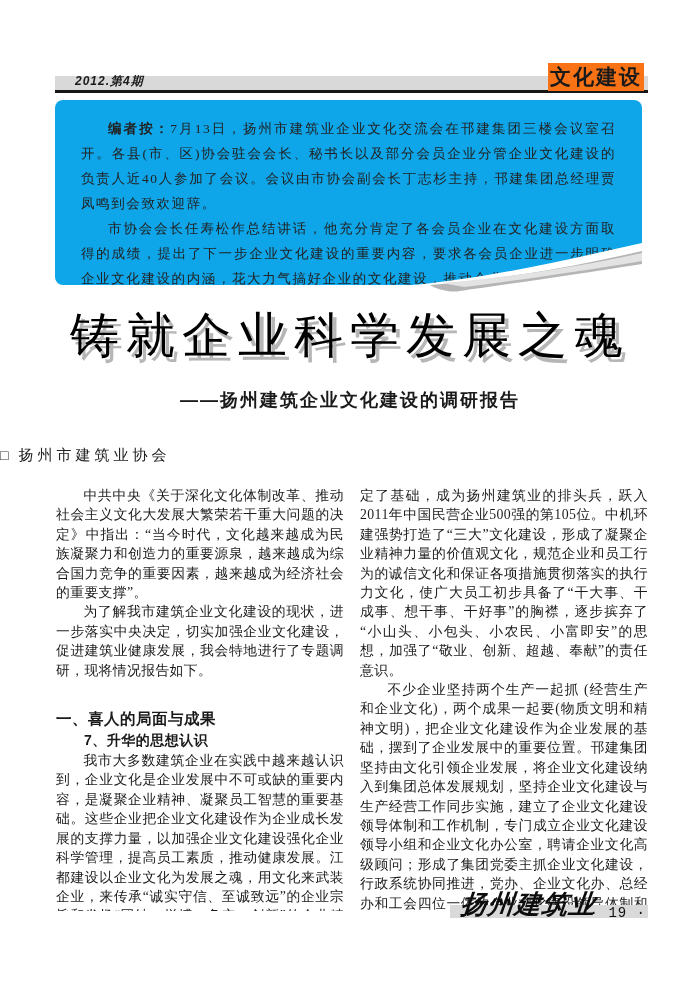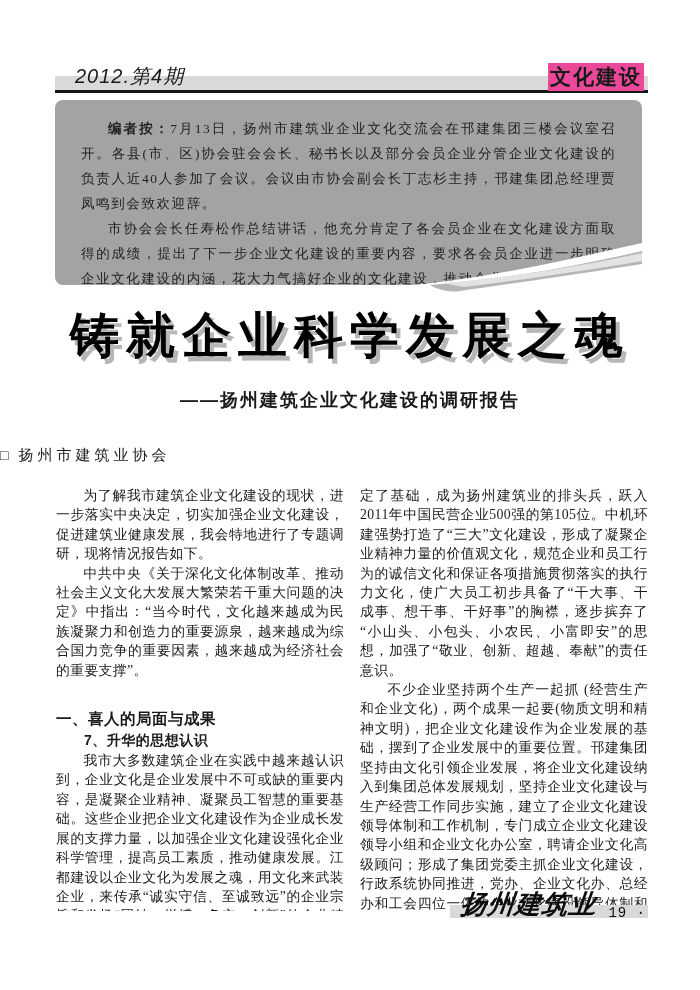--- a/index.html
+++ b/index.html
@@ -6,44 +6,44 @@
   .page{
     position:relative;width:700px;height:990px;margin:0 auto;
     background:#ffffff;overflow:hidden;color:#1a1a1a;
     font-family:"Liberation Serif","DejaVu Serif",serif;
   }
   
   .header{position:absolute;top:58px;left:55px;right:52px;height:32px;}
   .header-strip{position:absolute;left:0;right:0;bottom:0;height:14px;background:#d9d9d9;}
   .header-rule{position:absolute;left:0;right:0;bottom:-3px;height:3px;background:#161616;}
   .issue{
-    position:absolute;left:20px;bottom:0;font-size:20px;font-weight:normal;font-style:italic;
+    position:absolute;left:20px;bottom:0;font-size:12px;font-weight:bold;font-style:italic;
     font-family:"Liberation Sans","DejaVu Sans",sans-serif;letter-spacing:1px;
   }
   .section{
     position:absolute;right:4px;bottom:-1px;font-size:21px;font-weight:600;
-    font-family:"Liberation Sans","DejaVu Sans",sans-serif;letter-spacing:2px;background:#ec4899;padding:0 2px;
+    font-family:"Liberation Sans","DejaVu Sans",sans-serif;letter-spacing:2px;background:#f97316;padding:0 2px;
   }
   
   .note{
     position:absolute;top:100px;left:55px;width:587px;height:185px;
-    background:#a3a3a3;border-radius:8px 8px 0 8px;
+    background:#0ea5e9;border-radius:8px 8px 0 8px;
     padding:16px 26px 0 26px;box-sizing:border-box;
   }
   .note p{
     margin:0;font-size:13.5px;line-height:25px;letter-spacing:1.6px;
     text-align:justify;text-indent:2em;color:#222;
   }
   .note b{letter-spacing:1.6px;}
   .curl{position:absolute;right:0;bottom:-14px;width:230px;height:56px;pointer-events:none;}
   
   .title{
     position:absolute;top:303px;left:0;width:100%;text-align:center;
     font-family:"DejaVu Sans","Liberation Sans",sans-serif;
-    font-size:49px;font-weight:700;letter-spacing:7px;color:#000;
+    font-size:49px;font-weight:400;letter-spacing:7px;color:#000;
     text-shadow:4px 5px 0 #b6b6b6;
   }
   .subtitle{
     position:absolute;top:388px;left:0;width:100%;text-align:center;
     font-family:"Liberation Sans","DejaVu Sans",sans-serif;
     font-size:18px;font-weight:bold;letter-spacing:2px;
   }
   .author{
     position:absolute;top:446px;left:0;width:100%;
     font-size:15px;letter-spacing:4px;color:#222;
@@ -103,22 +103,22 @@
   </div>
 
   <div class="title">铸就企业科学发展之魂</div>
   <div class="subtitle">——扬州建筑企业文化建设的调研报告</div>
   <div class="author">
     <span class="marker">□</span><span>扬州市建筑业协会</span>
   </div>
 
   <div class="columns">
     <div class="col">
+      <p>中共中央《关于深化文化体制改革、推动社会主义文化大发展大繁荣若干重大问题的决定》中指出：“当今时代，文化越来越成为民族凝聚力和创造力的重要源泉，越来越成为综合国力竞争的重要因素，越来越成为经济社会的重要支撑”。</p>
       <p>为了解我市建筑企业文化建设的现状，进一步落实中央决定，切实加强企业文化建设，促进建筑业健康发展，我会特地进行了专题调研，现将情况报告如下。</p>
-      <p>中共中央《关于深化文化体制改革、推动社会主义文化大发展大繁荣若干重大问题的决定》中指出：“当今时代，文化越来越成为民族凝聚力和创造力的重要源泉，越来越成为综合国力竞争的重要因素，越来越成为经济社会的重要支撑”。</p>
       <p class="h1">一、喜人的局面与成果</p>
       <p class="h2">7、升华的思想认识</p>
       <p>我市大多数建筑企业在实践中越来越认识到，企业文化是企业发展中不可或缺的重要内容，是凝聚企业精神、凝聚员工智慧的重要基础。这些企业把企业文化建设作为企业成长发展的支撑力量，以加强企业文化建设强化企业科学管理，提高员工素质，推动健康发展。江都建设以企业文化为发展之魂，用文化来武装企业，来传承“诚实守信、至诚致远”的企业宗旨和发扬“团结、拼搏、务实、创新”的企业精神，逐步建立了“品牌文化、管理文化、员工文化、诚信文化”等一整套健全的文化体系，为企业的快速发展奠</p>
     </div>
     <div class="col">
       <p class="cont">定了基础，成为扬州建筑业的排头兵，跃入2011年中国民营企业500强的第105位。中机环建强势打造了“三大”文化建设，形成了凝聚企业精神力量的价值观文化，规范企业和员工行为的诚信文化和保证各项措施贯彻落实的执行力文化，使广大员工初步具备了“干大事、干成事、想干事、干好事”的胸襟，逐步摈弃了“小山头、小包头、小农民、小富即安”的思想，加强了“敬业、创新、超越、奉献”的责任意识。</p>
       <p>不少企业坚持两个生产一起抓 (经营生产和企业文化)，两个成果一起要(物质文明和精神文明)，把企业文化建设作为企业发展的基础，摆到了企业发展中的重要位置。邗建集团坚持由文化引领企业发展，将企业文化建设纳入到集团总体发展规划，坚持企业文化建设与生产经营工作同步实施，建立了企业文化建设领导体制和工作机制，专门成立企业文化建设领导小组和企业文化办公室，聘请企业文化高级顾问；形成了集团党委主抓企业文化建设，行政系统协同推进，党办、企业文化办、总经办和工会四位一体的企业文化建设领导体制和工作机制；积极培育以价值观为核心、企业精神、质量安全与环境</p>
     </div>
   </div>
 

